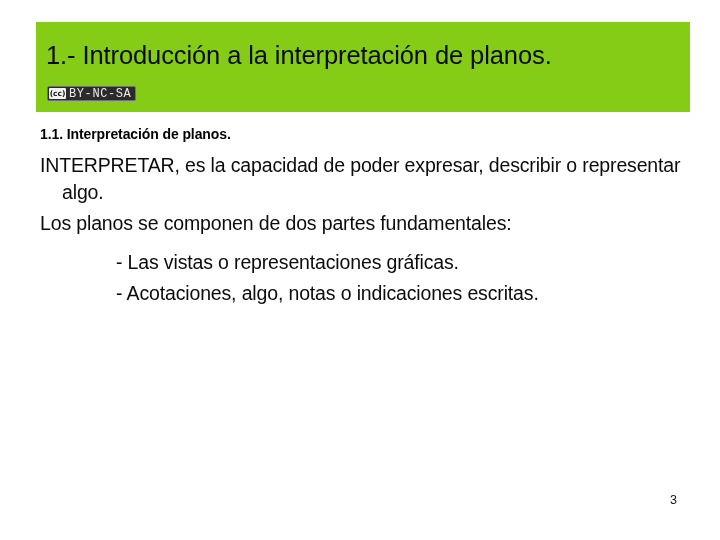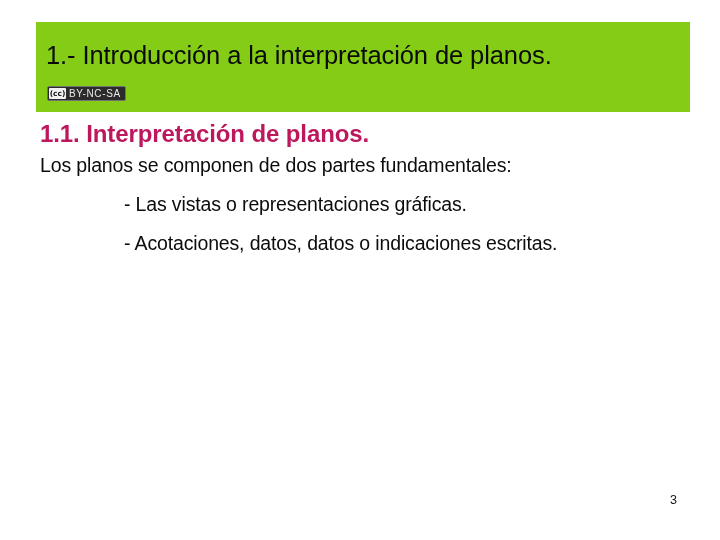--- a/index.html
+++ b/index.html
@@ -69,61 +69,61 @@
     border-radius: 1px;
     color: #111111;
     font-size: 7.5px;
     font-weight: bold;
     font-family: "DejaVu Sans", sans-serif;
     line-height: 1;
     margin-right: 3px;
   }
   .cc-terms {
     color: #e8e8e8;
-    font-size: 10px;
-    font-family: Liberation Sans, sans-serif;
+    font-size: 12px;
+    font-family: Liberation Mono, monospace;
     letter-spacing: 0.6px;
     line-height: 1;
     padding-right: 2px;
     white-space: nowrap;
   }
 
   
   #body-block {
     position: absolute;
     left: 40px;
     top: 122px;
     width: 648px;
   }
 
   #section-heading {
-    font-size: 24px;
+    font-size: 14px;
     font-weight: bold;
-    color: #be185d;
+    color: #000000;
     line-height: 24px;
     margin: 0 0 6px 0;
     letter-spacing: -0.1px;
   }
 
   .para {
     font-size: 19.5px;
     color: #0c0c0c;
     line-height: 27px;
     margin: 0 0 4px 0;
     padding-left: 22px;
     text-indent: -22px;
     letter-spacing: -0.15px;
   }
   .para.tight { margin-bottom: 12px; }
 
   .sub-item {
     font-size: 19.5px;
     color: #0c0c0c;
     line-height: 27px;
-    margin: 12px;
+    margin: 4px;
     padding-left: 72px;
     letter-spacing: -0.15px;
   }
   .sub-item.first { margin-top: 3px; }
 
   
   #page-number {
     position: absolute;
     right: 43px;
     bottom: 33px;
@@ -143,25 +143,26 @@
     <div id="cc-badge">
       <span class="cc-mark">(cc)</span>
       <span class="cc-terms">BY-NC-SA</span>
     </div>
   </div>
 
   <div id="body-block">
 
     <p id="section-heading">1.1. Interpretación de planos.</p>
 
+    <p class="para">INTERPRETAR, es la capacidad de poder expresar, describir o representar algo.</p>
 
 
     <p class="para tight">Los planos se componen de dos partes fundamentales:</p>
 
     <p class="sub-item first">- Las vistas o representaciones gráficas.</p>
 
-    <p class="sub-item">- Acotaciones, datos, datos o indicaciones escritas.</p>
+    <p class="sub-item">- Acotaciones, algo, notas o indicaciones escritas.</p>
 
   </div>
 
   <div id="page-number">3</div>
 
 </div>
 
 </body></html>

